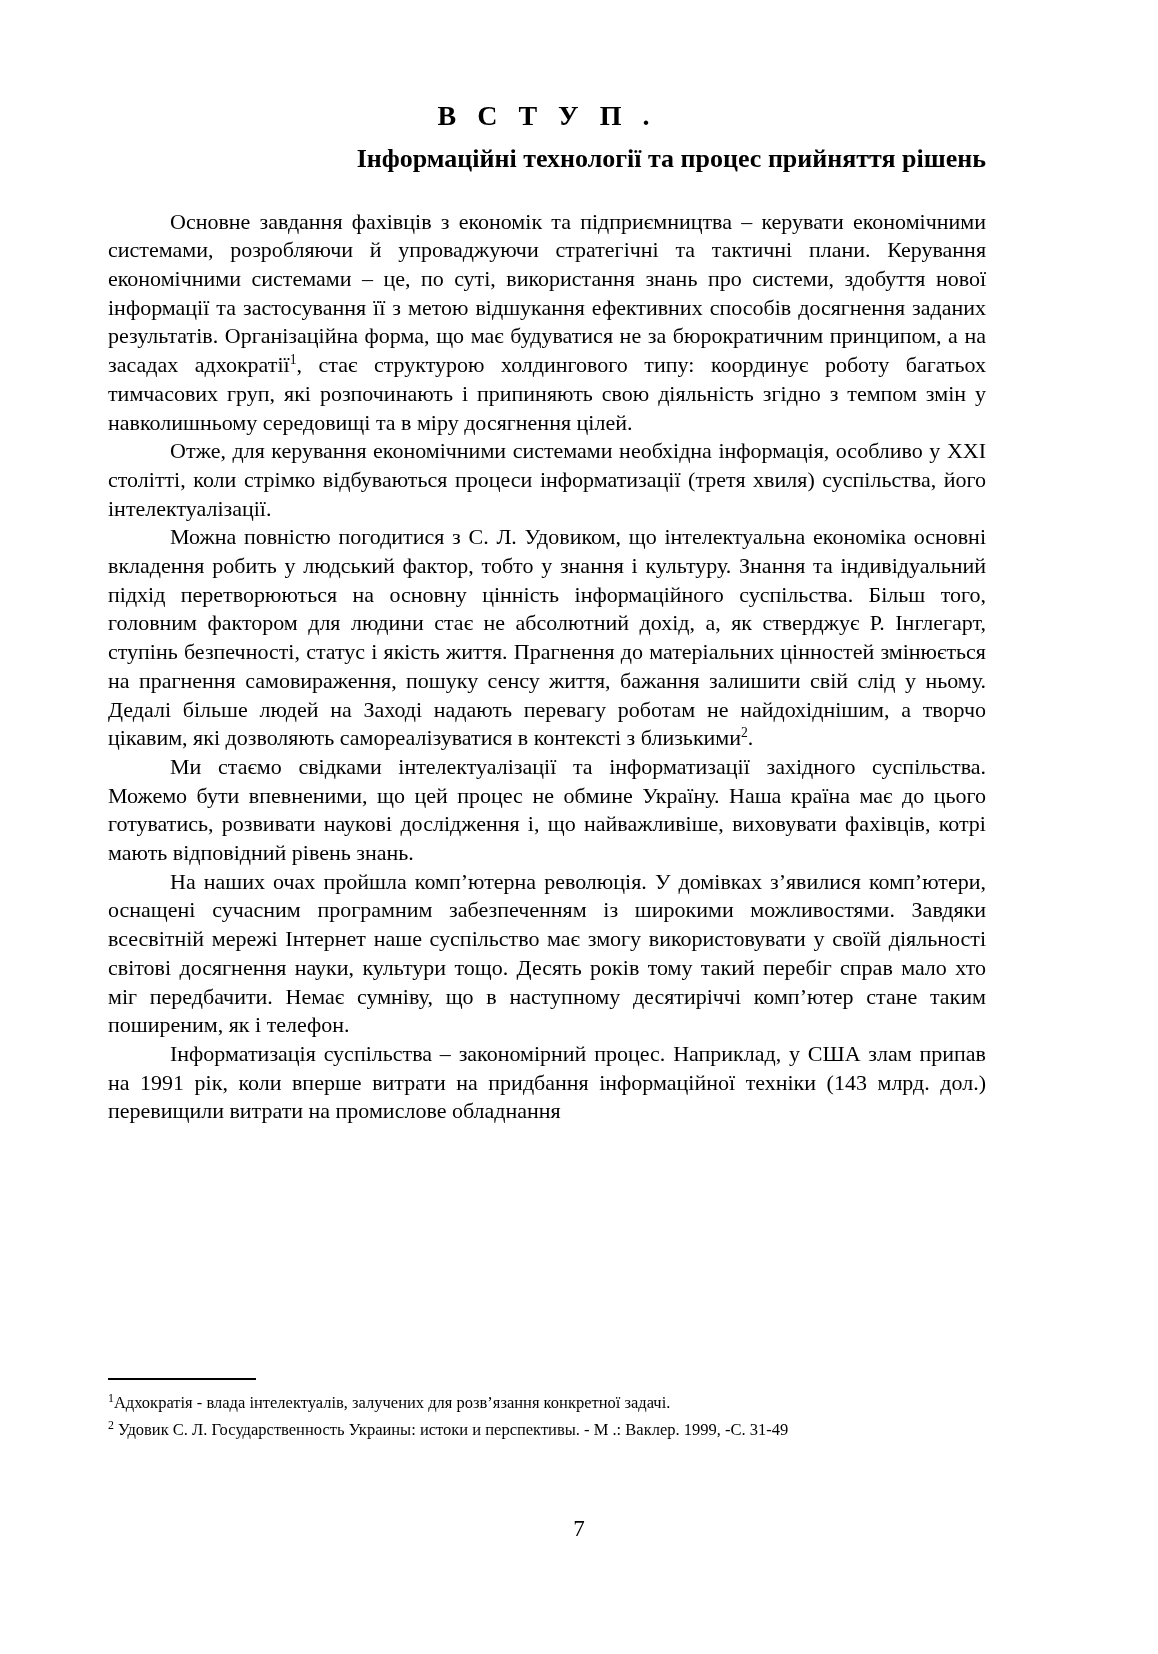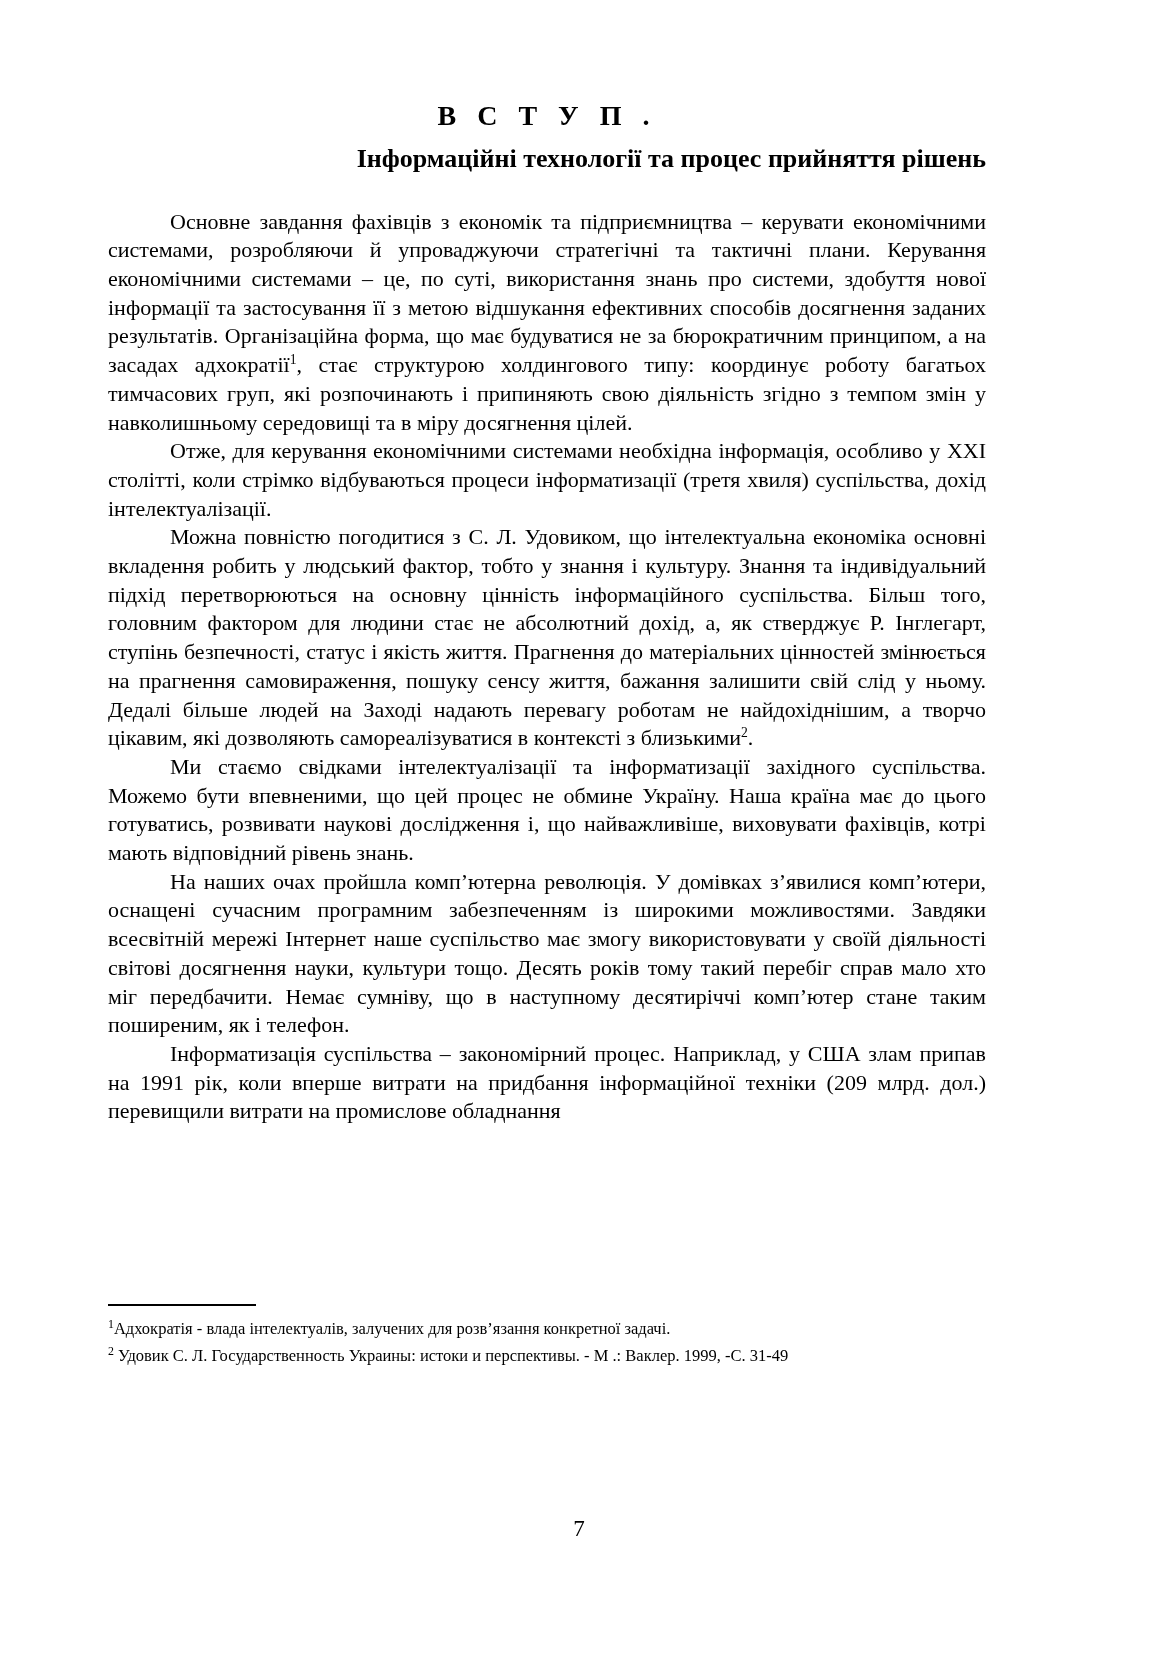--- a/index.html
+++ b/index.html
@@ -57,21 +57,21 @@
     text-align-last: auto;
   }
   sup {
     font-size: 0.62em;
     vertical-align: super;
     line-height: 0;
   }
   .footnote-area {
     position: absolute;
     left: 108px;
-    top: 1304px;
+    top: 1378px;
     width: 878px;
   }
   .footnote-rule {
     width: 148px;
     height: 0;
     border: 0;
     border-top: 2.5px solid #000;
     margin: 0 0 10px 0;
   }
   .footnote {
@@ -99,29 +99,29 @@
 <div class="page">
 
   <div class="content">
 
     <h1 class="doc-title">В С Т У П .</h1>
 
     <h2 class="doc-subtitle">Інформаційні технології та процес прийняття рішень</h2>
 
     <p class="para"><span>Основне завдання фахівців з економік та підприємництва – керувати економічними системами, розробляючи й упроваджуючи стратегічні та тактичні плани. Керування економічними системами – це, по суті, використання знань про системи, здобуття нової інформації та застосування її з метою відшукання ефективних способів досягнення заданих результатів. Організаційна форма, що має будуватися не за бюрократичним принципом, а на засадах адхократії</span><sup>1</sup><span>, стає структурою холдингового типу: координує роботу багатьох тимчасових груп, які розпочинають і припиняють свою діяльність згідно з темпом змін у навколишньому середовищі та в міру досягнення цілей.</span></p>
 
-    <p class="para">Отже, для керування економічними системами необхідна інформація, особливо у XXI столітті, коли стрімко відбуваються процеси інформатизації (третя хвиля) суспільства, дохід інтелектуалізації.</p>
+    <p class="para">Отже, для керування економічними системами необхідна інформація, особливо у XXI столітті, коли стрімко відбуваються процеси інформатизації (третя хвиля) суспільства, його інтелектуалізації.</p>
 
     <p class="para"><span>Можна повністю погодитися з С. Л. Удовиком, що інтелектуальна економіка основні вкладення робить у людський фактор, тобто у знання і культуру. Знання та індивідуальний підхід перетворюються на основну цінність інформаційного суспільства. Більш того, головним фактором для людини стає не абсолютний дохід, а, як стверджує Р. Інглегарт, ступінь безпечності, статус і якість життя. Прагнення до матеріальних цінностей змінюється на прагнення самовираження, пошуку сенсу життя, бажання залишити свій слід у ньому. Дедалі більше людей на Заході надають перевагу роботам не найдохіднішим, а творчо цікавим, які дозволяють самореалізуватися в контексті з близькими</span><sup>2</sup><span>.</span></p>
 
     <p class="para">Ми стаємо свідками інтелектуалізації та інформатизації західного суспільства. Можемо бути впевненими, що цей процес не обмине Україну. Наша країна має до цього готуватись, розвивати наукові дослідження і, що найважливіше, виховувати фахівців, котрі мають відповідний рівень знань.</p>
 
     <p class="para">На наших очах пройшла комп’ютерна революція. У домівках з’явилися комп’ютери, оснащені сучасним програмним забезпеченням із широкими можливостями. Завдяки всесвітній мережі Інтернет наше суспільство має змогу використовувати у своїй діяльності світові досягнення науки, культури тощо. Десять років тому такий перебіг справ мало хто міг передбачити. Немає сумніву, що в наступному десятиріччі комп’ютер стане таким поширеним, як і телефон.</p>
 
-    <p class="para last-line-stretch">Інформатизація суспільства – закономірний процес. Наприклад, у США злам припав на 1991 рік, коли вперше витрати на придбання інформаційної техніки (209 млрд. дол.) перевищили витрати на промислове обладнання</p>
+    <p class="para last-line-stretch">Інформатизація суспільства – закономірний процес. Наприклад, у США злам припав на 1991 рік, коли вперше витрати на придбання інформаційної техніки (143 млрд. дол.) перевищили витрати на промислове обладнання</p>
 
   </div>
 
   <div class="footnote-area">
     <hr class="footnote-rule">
     <p class="footnote"><sup>1</sup><span>Адхократія - влада інтелектуалів, залучених для  розв’язання конкретної задачі.</span></p>
     <p class="footnote"><sup>2</sup><span> Удовик С. Л. Государственность Украины: истоки и перспективы. - М .: Ваклер. 1999, -С. 31-49</span></p>
   </div>
 
   <div class="page-number">7</div>

